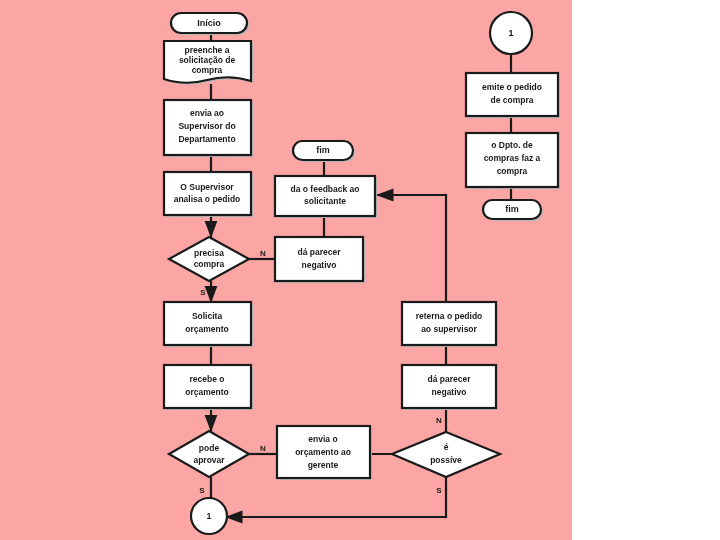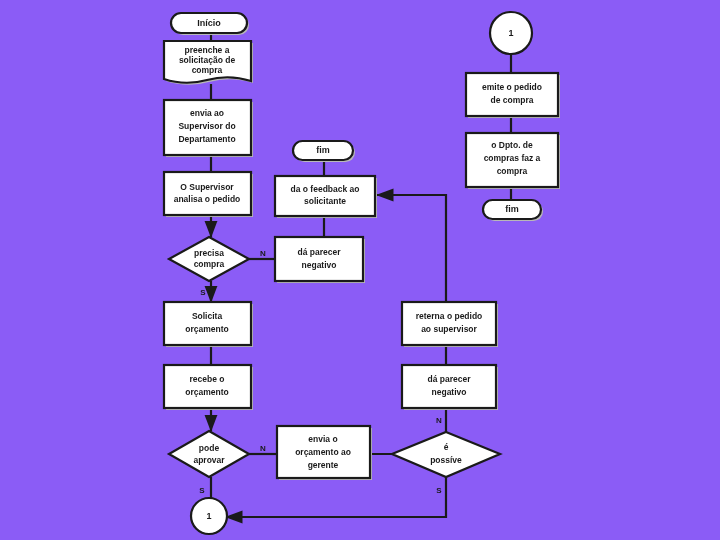--- a/index.html
+++ b/index.html
@@ -3,23 +3,23 @@
 <meta charset="utf-8">
 <title>Flowchart</title>
 <style>
   html, body {
     margin: 0;
     padding: 0;
     background: #ffffff;
   }
   #canvas {
     position: relative;
-    width: 720px;
+    width: 572px;
     height: 540px;
-    background: #8b5cf6;
+    background: #fca5a5;
     overflow: hidden;
     font-family: "Liberation Sans", sans-serif;
     text-decoration: underline;
   }
   #canvas svg {
     position: absolute;
     left: 0;
     top: 0;
   }
   .node-text {

